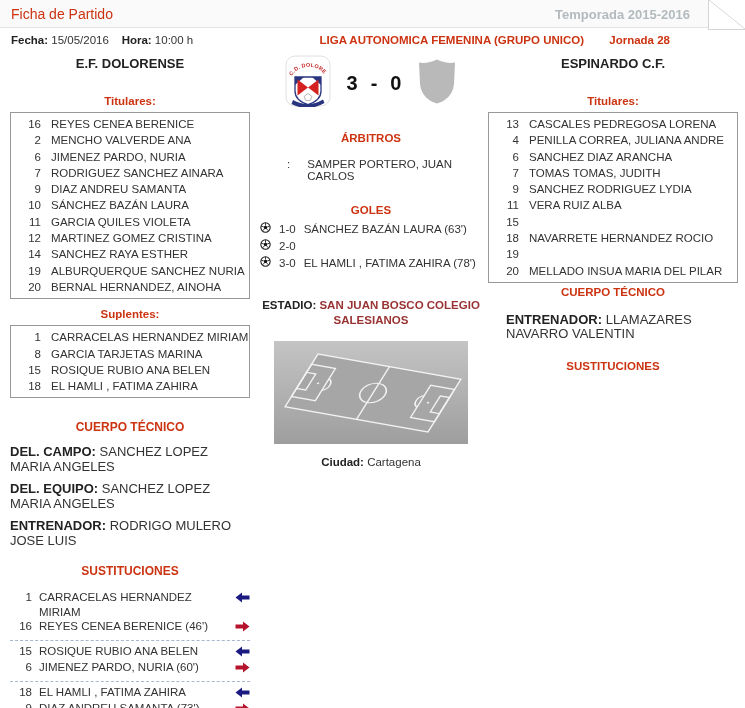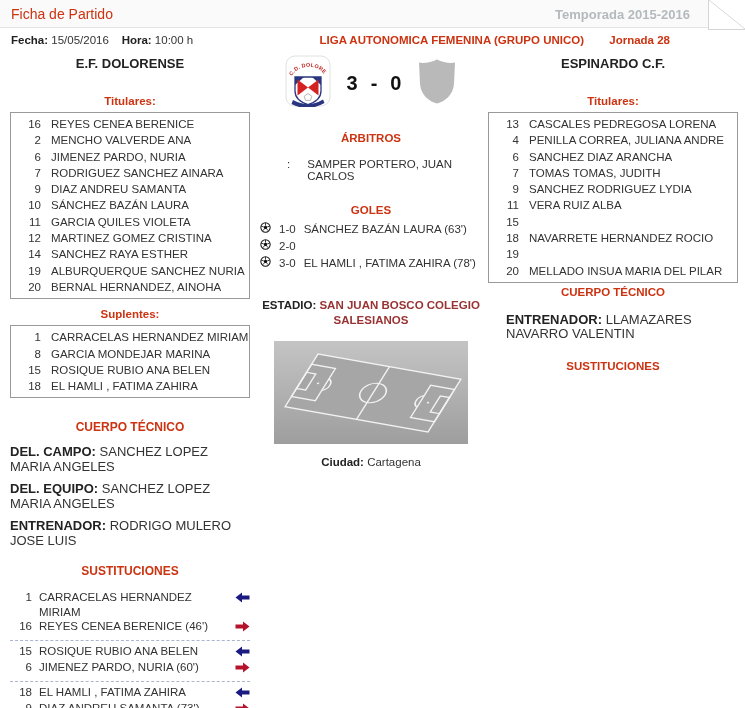--- a/index.html
+++ b/index.html
@@ -129,21 +129,21 @@
       </div>
   </div>
   <div class="red-h sup-gap">Suplentes:</div>
   <div class="roster-box">
     <div class="r-row">
         <span class="r-num">1</span>
         <span class="r-name">CARRACELAS HERNANDEZ MIRIAM</span>
       </div>
     <div class="r-row">
         <span class="r-num">8</span>
-        <span class="r-name">GARCIA MONDEJAR MARINA</span>
+        <span class="r-name">GARCIA TARJETAS MARINA</span>
       </div>
     <div class="r-row">
         <span class="r-num">15</span>
         <span class="r-name">ROSIQUE RUBIO ANA BELEN</span>
       </div>
     <div class="r-row">
         <span class="r-num">18</span>
         <span class="r-name">EL HAMLI , FATIMA ZAHIRA</span>
       </div>
   </div>

